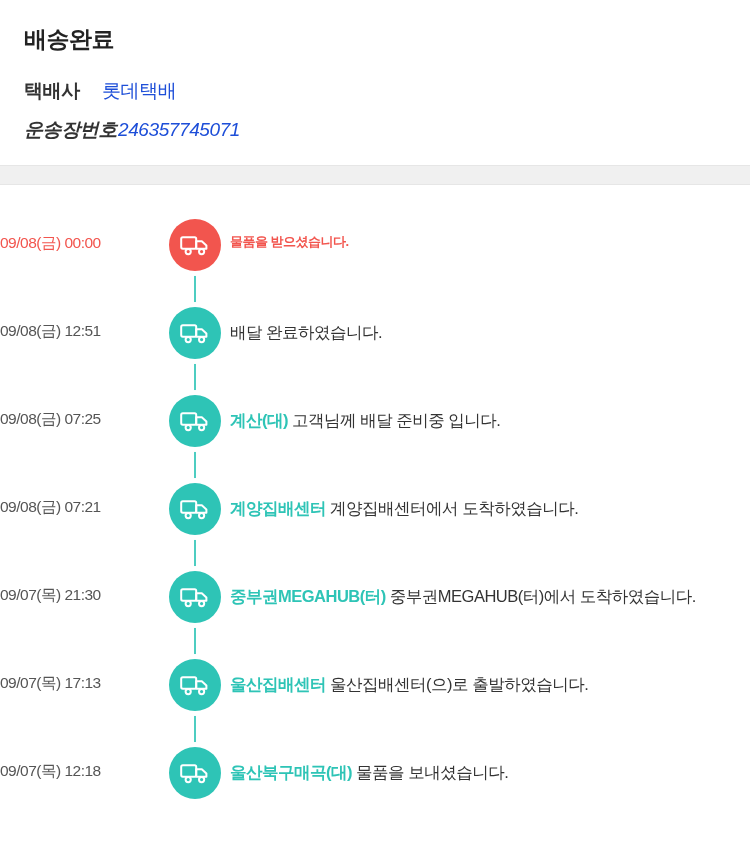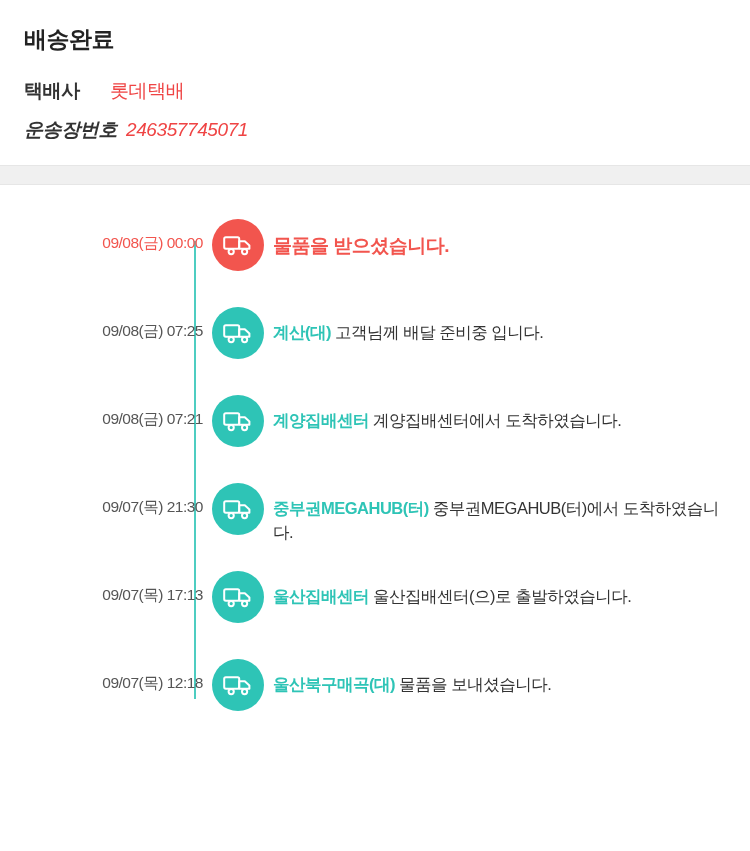--- a/index.html
+++ b/index.html
@@ -45,23 +45,22 @@
   .meta-row:last-child {
     margin-bottom: 0;
     font-style: italic;
   }
   .meta-label {
     font-weight: bold;
     color: #333333;
     min-width: 78px;
   }
   .meta-value {
-    color: #ef4444;
+    color: #1d4ed8;
     font-weight: normal;
-    margin-left: 8px;
   }
   .meta-label.wide {
     min-width: 94px;
   }
 
   
   .band {
     height: 18px;
     width: 100%;
     background: #f0f0f0;
@@ -84,28 +83,26 @@
     opacity: 0.85;
   }
   .tl-row {
     position: relative;
     display: flex;
     align-items: flex-start;
     min-height: 88px;
   }
   .tl-date {
     width: 160px;
-    text-align: right;
     padding-right: 0;
     font-size: 15.5px;
     color: #555555;
     letter-spacing: -0.5px;
     padding-top: 22px;
     white-space: nowrap;
-    margin-left: 43px;
   }
   .tl-row.current .tl-date {
     color: #f2554e;
   }
   .tl-icon-wrap {
     width: 70px;
     display: flex;
     justify-content: center;
     padding-top: 8px;
     position: relative;
@@ -132,21 +129,21 @@
     padding-top: 21px;
     padding-right: 24px;
     font-size: 16.5px;
     line-height: 1.5;
     letter-spacing: -0.5px;
     color: #333333;
   }
   .tl-row.current .tl-text {
     color: #f2554e;
     font-weight: bold;
-    font-size: 19px;
+    font-size: 13px;
   }
   .tl-place {
     color: #2ec4b6;
     font-weight: bold;
   }
 </style>
 </head>
 <body>
 
 <div class="page">
@@ -180,20 +177,36 @@
           <circle cx="8.2" cy="17.6" r="2.6" stroke="#ffffff" stroke-width="2"></circle>
           <circle cx="21.6" cy="17.6" r="2.6" stroke="#ffffff" stroke-width="2"></circle>
         </svg>
       </div>
     </div>
     <div class="tl-text">
       <span class="tl-place"></span><span class="tl-desc">물품을 받으셨습니다.</span>
     </div>
   </div>
 
+  <div class="tl-row">
+    <div class="tl-date">09/08(금) 12:51</div>
+    <div class="tl-icon-wrap">
+      <div class="tl-icon">
+        <svg width="30" height="22" viewBox="0 0 30 22" fill="none" xmlns="http://www.w3.org/2000/svg" aria-hidden="true">
+          <rect x="1.2" y="3.2" width="15" height="11.5" rx="1.6" stroke="#ffffff" stroke-width="2"></rect>
+          <path d="M16.2 7.2h5.6l4.6 4.2v3.3h-10.2z" stroke="#ffffff" stroke-width="2" stroke-linejoin="round"></path>
+          <circle cx="8.2" cy="17.6" r="2.6" stroke="#ffffff" stroke-width="2"></circle>
+          <circle cx="21.6" cy="17.6" r="2.6" stroke="#ffffff" stroke-width="2"></circle>
+        </svg>
+      </div>
+    </div>
+    <div class="tl-text">
+      <span class="tl-place"></span><span class="tl-desc">배달 완료하였습니다.</span>
+    </div>
+  </div>
 
   <div class="tl-row">
     <div class="tl-date">09/08(금) 07:25</div>
     <div class="tl-icon-wrap">
       <div class="tl-icon">
         <svg width="30" height="22" viewBox="0 0 30 22" fill="none" xmlns="http://www.w3.org/2000/svg" aria-hidden="true">
           <rect x="1.2" y="3.2" width="15" height="11.5" rx="1.6" stroke="#ffffff" stroke-width="2"></rect>
           <path d="M16.2 7.2h5.6l4.6 4.2v3.3h-10.2z" stroke="#ffffff" stroke-width="2" stroke-linejoin="round"></path>
           <circle cx="8.2" cy="17.6" r="2.6" stroke="#ffffff" stroke-width="2"></circle>
           <circle cx="21.6" cy="17.6" r="2.6" stroke="#ffffff" stroke-width="2"></circle>

